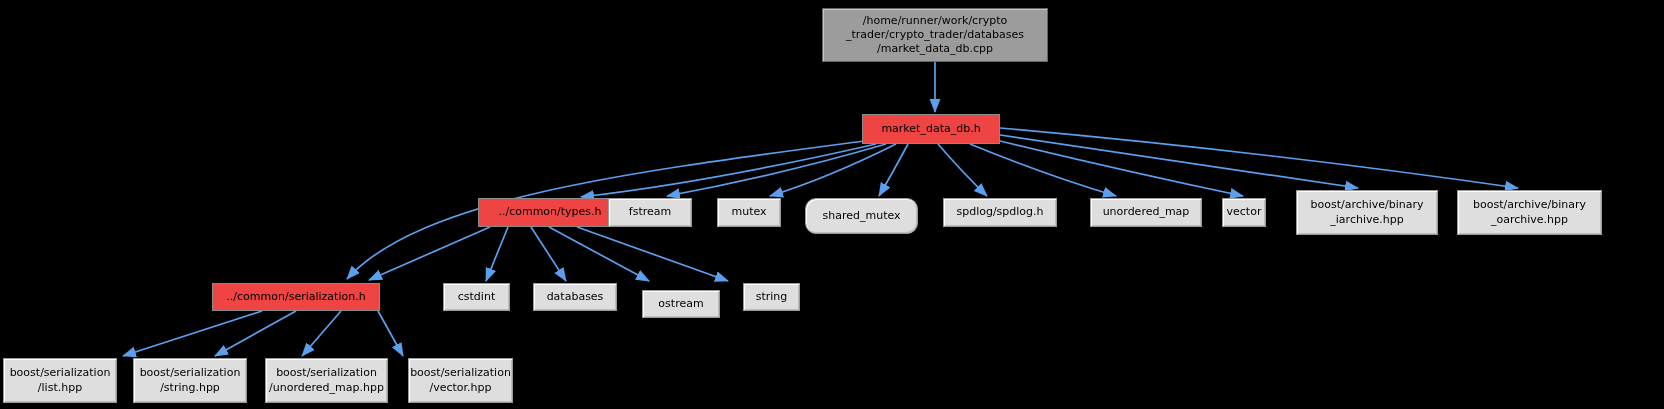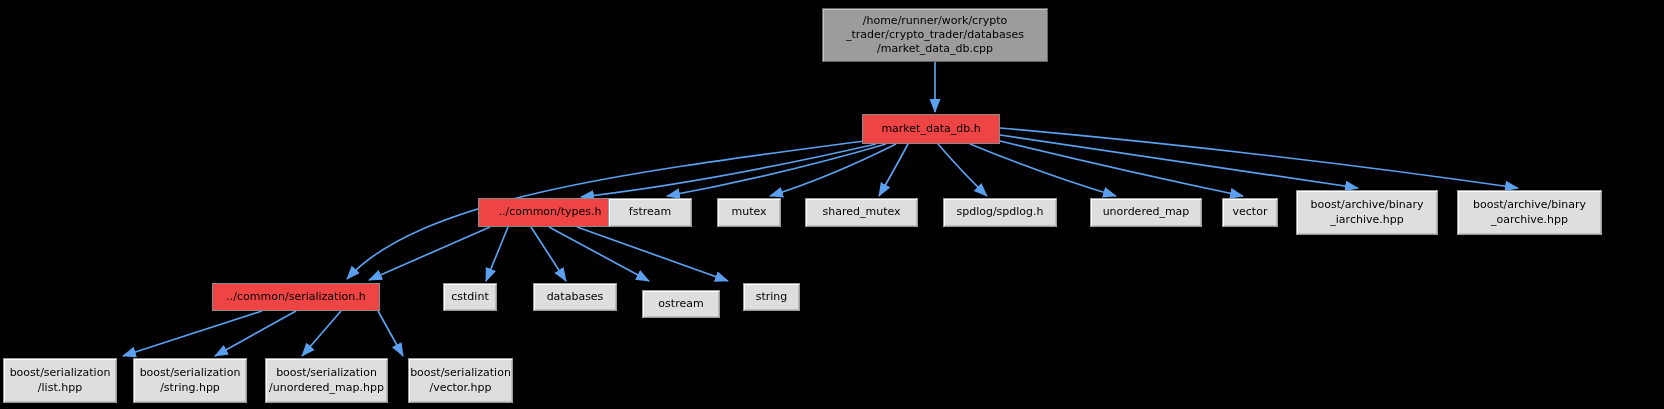--- a/index.html
+++ b/index.html
@@ -86,51 +86,51 @@
   </div>
 
   <div class="node node-sys" style="left:608px;top:198px;width:84px;height:29px;">
     <span>fstream</span>
   </div>
 
   <div class="node node-sys" style="left:717px;top:198px;width:64px;height:29px;">
     <span>mutex</span>
   </div>
 
-  <div class="node node-sys" style="left:805px;top:198px;width:113px;height:29px;">
+  <div class="node node-sys" style="left:805px;top:198px;width:113px;height:36px;border-radius:11px;">
     <span>shared_mutex</span>
   </div>
 
   <div class="node node-sys" style="left:1090px;top:198px;width:112px;height:29px;">
     <span>unordered_map</span>
   </div>
 
   <div class="node node-sys" style="left:943px;top:198px;width:114px;height:29px;">
     <span>spdlog/spdlog.h</span>
   </div>
 
-  <div class="node node-sys" style="left:1222px;top:198px;width:56px;height:29px;">
+  <div class="node node-sys" style="left:1222px;top:198px;width:44px;height:29px;">
     <span>vector</span>
   </div>
 
   <div class="node node-sys" style="left:1296px;top:190px;width:142px;height:45px;">
     <span>boost/archive/binary
 _iarchive.hpp</span>
   </div>
 
   <div class="node node-sys" style="left:1457px;top:190px;width:145px;height:45px;">
     <span>boost/archive/binary
 _oarchive.hpp</span>
   </div>
 
   <div class="node node-link" style="left:212px;top:283px;width:168px;height:28px;">
     <span>../common/serialization.h</span>
   </div>
 
-  <div class="node node-sys" style="left:443px;top:283px;width:54px;height:28px;">
+  <div class="node node-sys" style="left:443px;top:283px;width:67px;height:28px;">
     <span>cstdint</span>
   </div>
 
   <div class="node node-sys" style="left:533px;top:283px;width:84px;height:28px;">
     <span>databases</span>
   </div>
 
   <div class="node node-sys" style="left:642px;top:290px;width:78px;height:28px;">
     <span>ostream</span>
   </div>

